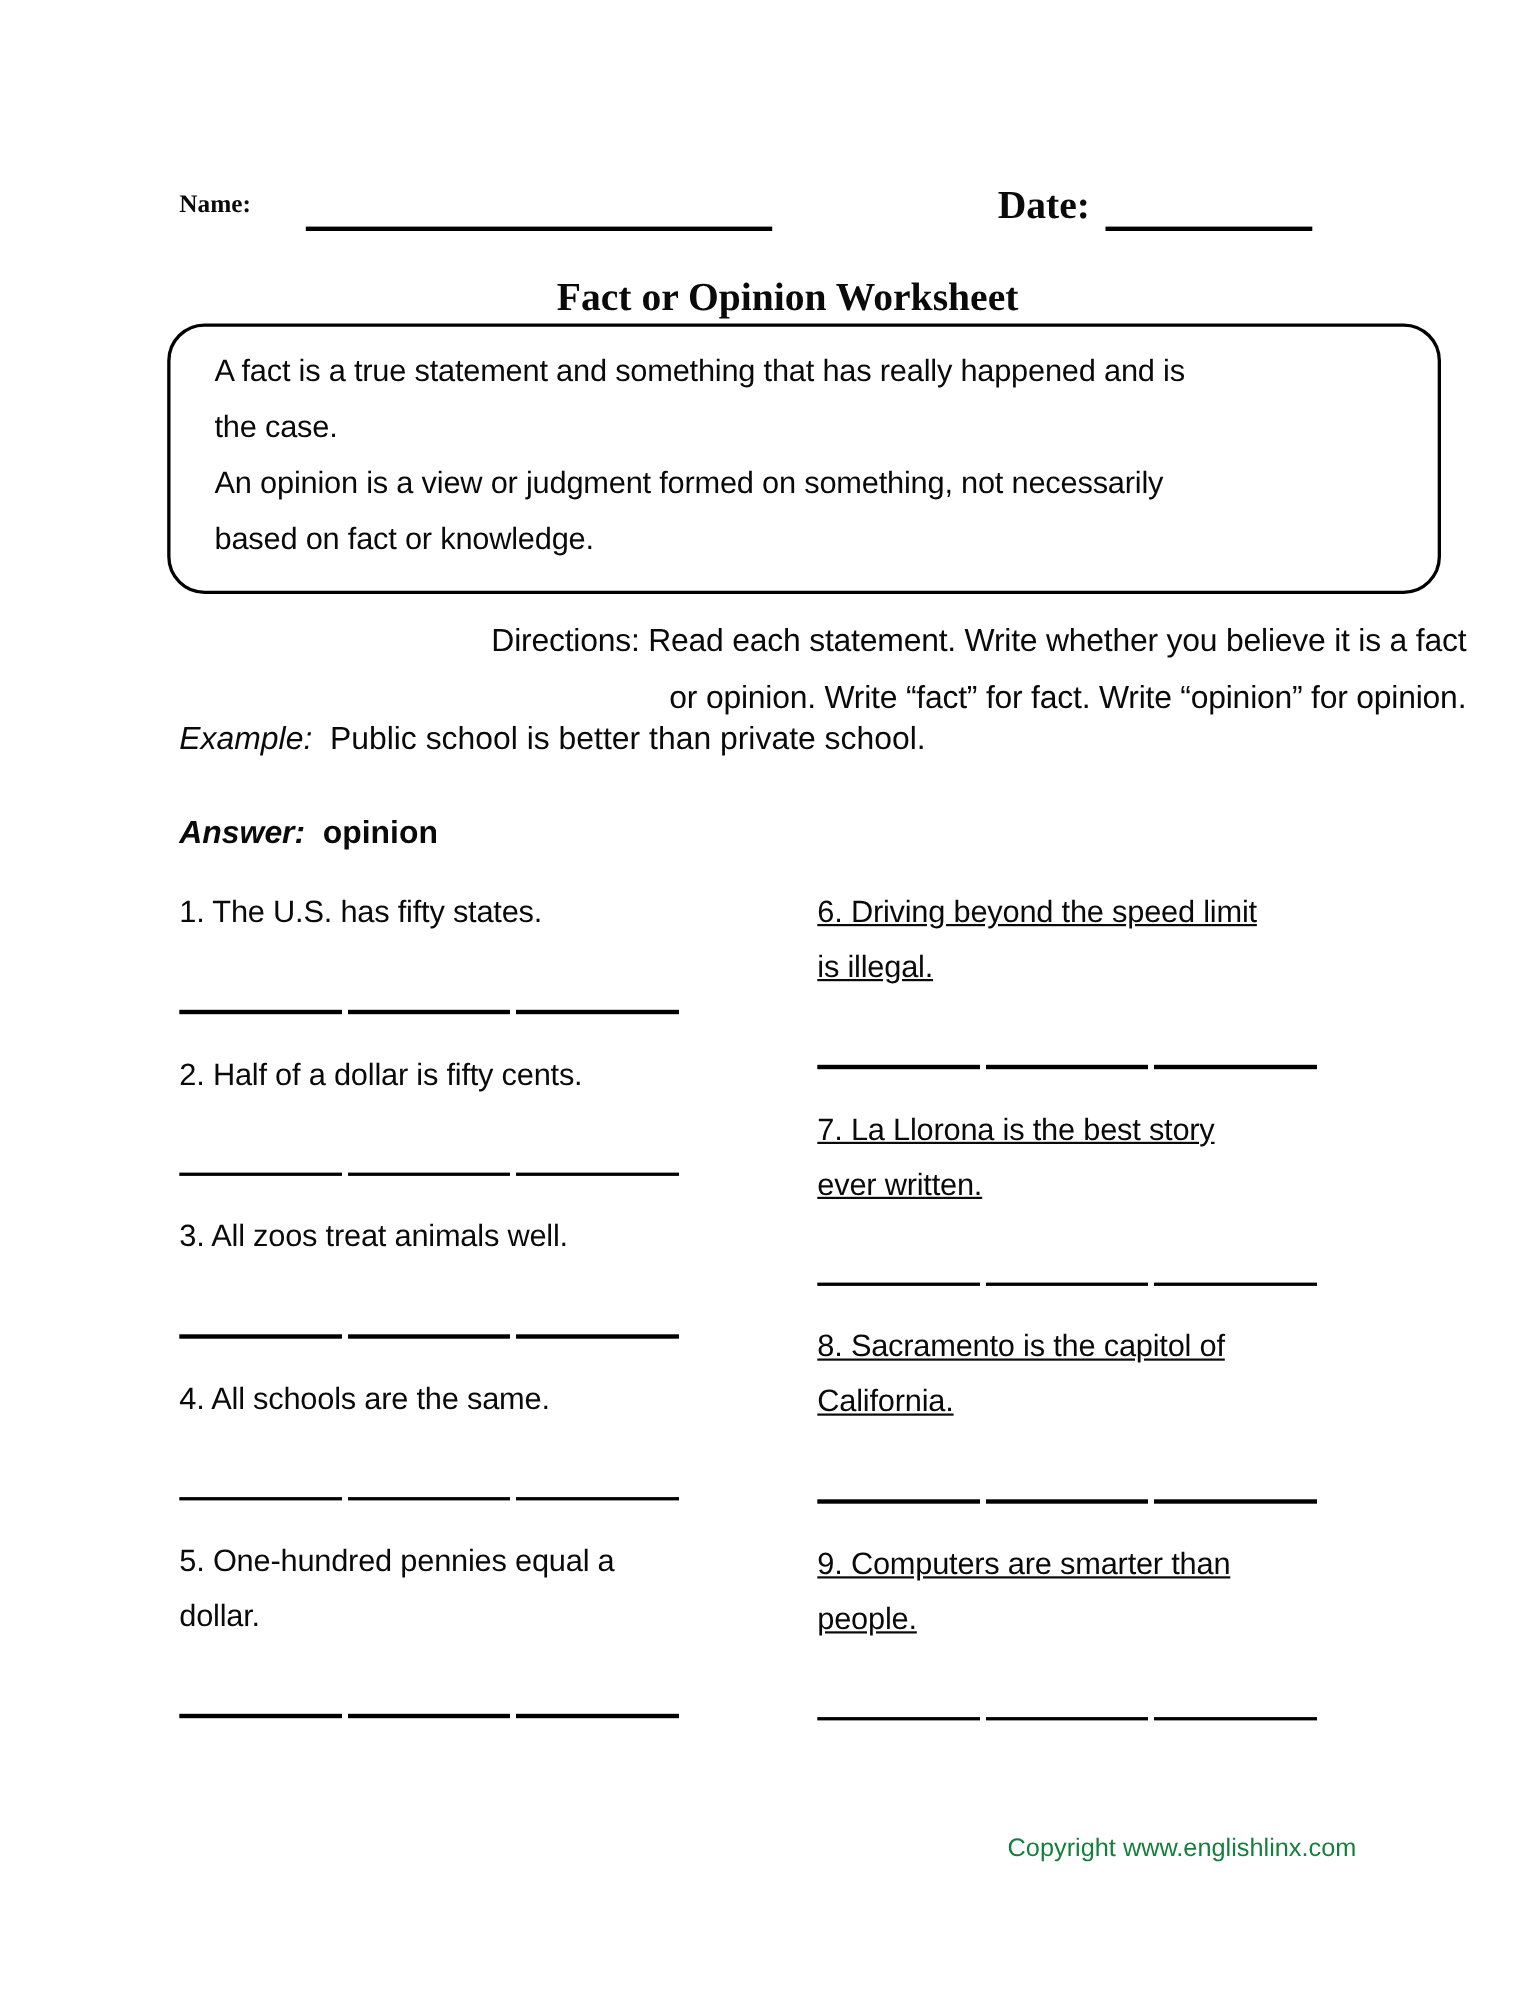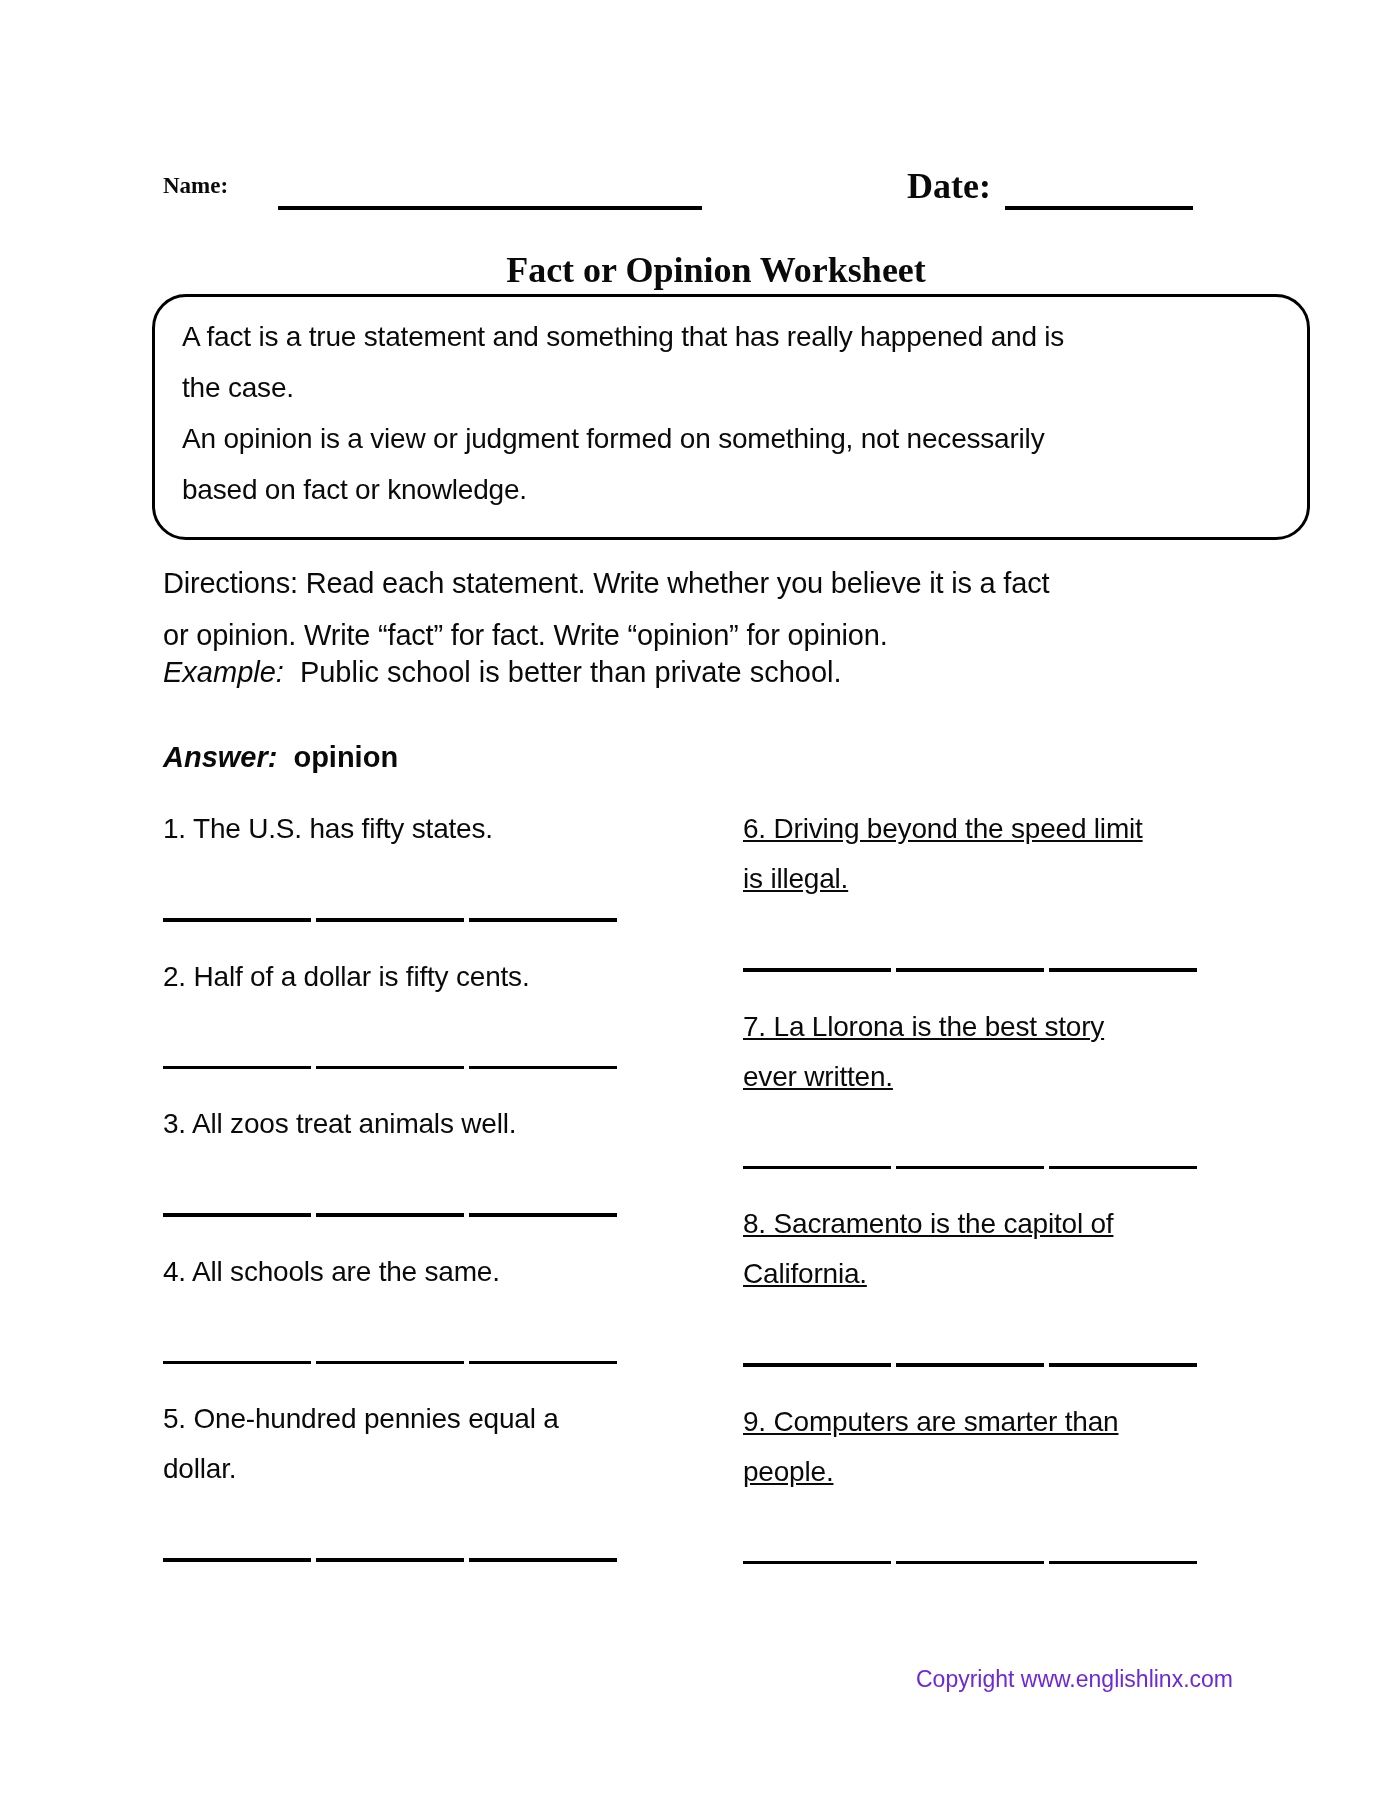--- a/index.html
+++ b/index.html
@@ -24,49 +24,49 @@
 
   
   .title { position:absolute; left:0; top:234px; width:1400px; margin:16px;
            text-align:center; font-size:36px; line-height:40px; }
 
   
   .def-box {
     position:absolute; left:152px; top:294px; width:1158px; height:246px;
     box-sizing:border-box;
     border:3.5px solid #000; border-radius:34px;
-    padding:14px 16px 0 27px;
+    padding:14px 16px 0 40px;
   }
   .def-box p { margin:0; font-size:28px; line-height:51px;
                letter-spacing:-0.2px; white-space:pre-line; }
 
   
   .directions { position:absolute; left:163px; top:557px; width:1170px; margin:0;
-                font-size:29px; line-height:52px; letter-spacing:-0.2px; white-space:pre-line; }
+                font-size:29px; line-height:52px; letter-spacing:-0.2px; white-space:pre-line;text-align:right; }
 
   
   .example { position:absolute; left:163px; top:652px; margin:0; font-size:29px; line-height:40px; }
   .answer  { position:absolute; left:163px; top:737px; margin:0; font-size:29px; line-height:40px;font-weight:bold; }
   .it { font-style:italic; margin-right:16px; }
 
   
   .col { position:absolute; top:804px; }
   .col-left  { left:163px; width:560px; }
   .col-right { left:743px; width:520px;text-decoration:underline; }
   .stmt { margin:0; font-size:28px; line-height:50px; letter-spacing:-0.2px; white-space:pre-line; }
   .blank {
     height:3.5px; margin-top:64px; margin-bottom:30px;
     background:repeating-linear-gradient(90deg, #000 0 148px, rgba(0,0,0,0) 148px 153px);
   }
   .col-left  .blank { width:458px; }
   .col-right .blank { width:457px; }
 
   
   .copyright { position:absolute; right:167px; top:1666px; margin:0;
-               font-size:23px; color:#6d28d9; }
+               font-size:23px; color:#15803d; }
 </style>
 </head>
 <body>
 
 <div class="page">
 
   <span class="serif name-label">Name:</span>
   <div class="name-line"></div>
 
   <span class="serif date-label">Date:</span>

